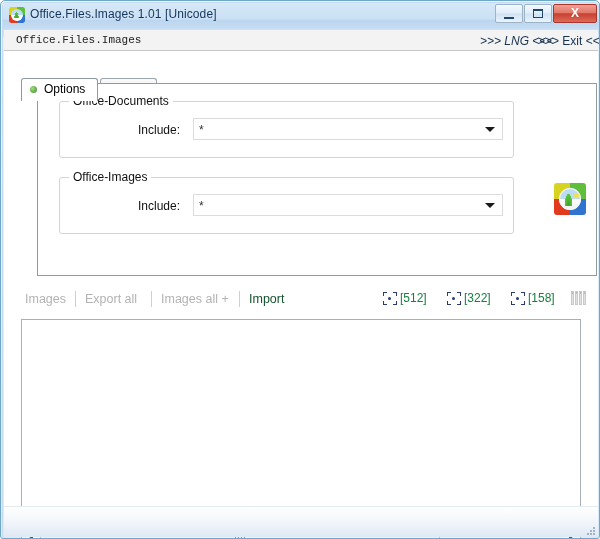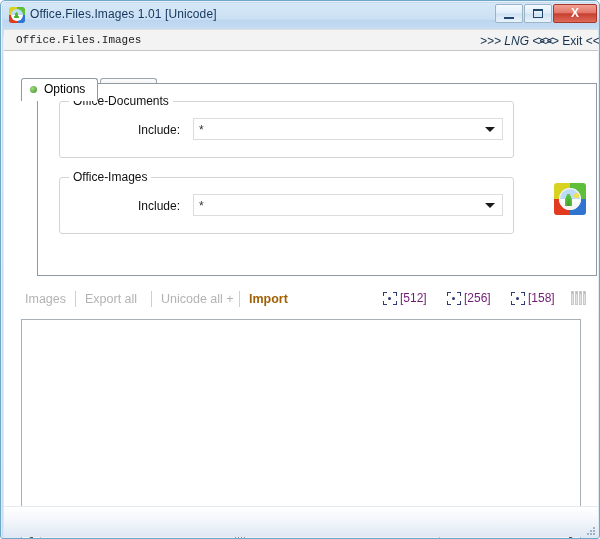--- a/index.html
+++ b/index.html
@@ -285,37 +285,37 @@
     position: absolute; left: 17px; top: 234px;
     width: 560px; height: 30px;
   }
   .tb-btn {
     position: absolute; top: 4px;
     font-size: 12.5px;
     line-height: 20px;
     white-space: nowrap;
   }
   .tb-btn.disabled { color: #b3b3b3; }
-  .tb-btn.enabled  { color: #a16207; font-weight: bold; }
+  .tb-btn.enabled  { color: #14532d; font-weight: normal; }
   .tb-sep {
     position: absolute; top: 6px;
     width: 1px; height: 16px;
     background: #cfcfcf;
   }
   #tb-reset   { left: 4px; }
   #tb-sep1    { left: 54px; }
   #tb-export  { left: 64px; }
   #tb-sep2    { left: 130px; }
   #tb-exportp { left: 140px; }
   #tb-sep3    { left: 218px; }
   #tb-import  { left: 228px; }
 
   .sizebtn {
     position: absolute; top: 4px;
-    font-size: 12px; color: #701a75;
+    font-size: 12px; color: #15803d;
     white-space: nowrap;
     padding-left: 17px;
     line-height: 19px;
   }
   #sz-512 { left: 362px; }
   #sz-256 { left: 426px; }
   #sz-128 { left: 490px; }
   .sz-ico {
     position: absolute; left: 0; top: 3px;
     width: 14px; height: 13px;
@@ -507,21 +507,21 @@
         <div id="logo-leaf"></div>
         <div id="logo-sun"></div>
       </div>
     </div>
 
     <div id="toolbar">
       <div class="tb-btn disabled" id="tb-reset">Images</div>
       <div class="tb-sep" id="tb-sep1"></div>
       <div class="tb-btn disabled" id="tb-export">Export all</div>
       <div class="tb-sep" id="tb-sep2"></div>
-      <div class="tb-btn disabled" id="tb-exportp">Unicode all +</div>
+      <div class="tb-btn disabled" id="tb-exportp">Images all +</div>
       <div class="tb-sep" id="tb-sep3"></div>
       <div class="tb-btn enabled" id="tb-import">Import</div>
 
       <div class="sizebtn" id="sz-512">
         <span class="sz-ico">
           <span class="c1"></span>
             <span class="c2"></span>
             <span class="c3"></span>
             <span class="c4"></span>
           <span class="c5"></span>
@@ -537,21 +537,21 @@
           <span class="c1"></span>
             <span class="c2"></span>
             <span class="c3"></span>
             <span class="c4"></span>
           <span class="c5"></span>
             <span class="c6"></span>
             <span class="c7"></span>
             <span class="c8"></span>
           <span class="dot"></span>
         </span>
-        <span>[256]</span>
+        <span>[322]</span>
       </div>
       <div class="sizebtn" id="sz-128">
         <span class="sz-ico">
           <span class="c1"></span>
             <span class="c2"></span>
             <span class="c3"></span>
             <span class="c4"></span>
           <span class="c5"></span>
             <span class="c6"></span>
             <span class="c7"></span>

